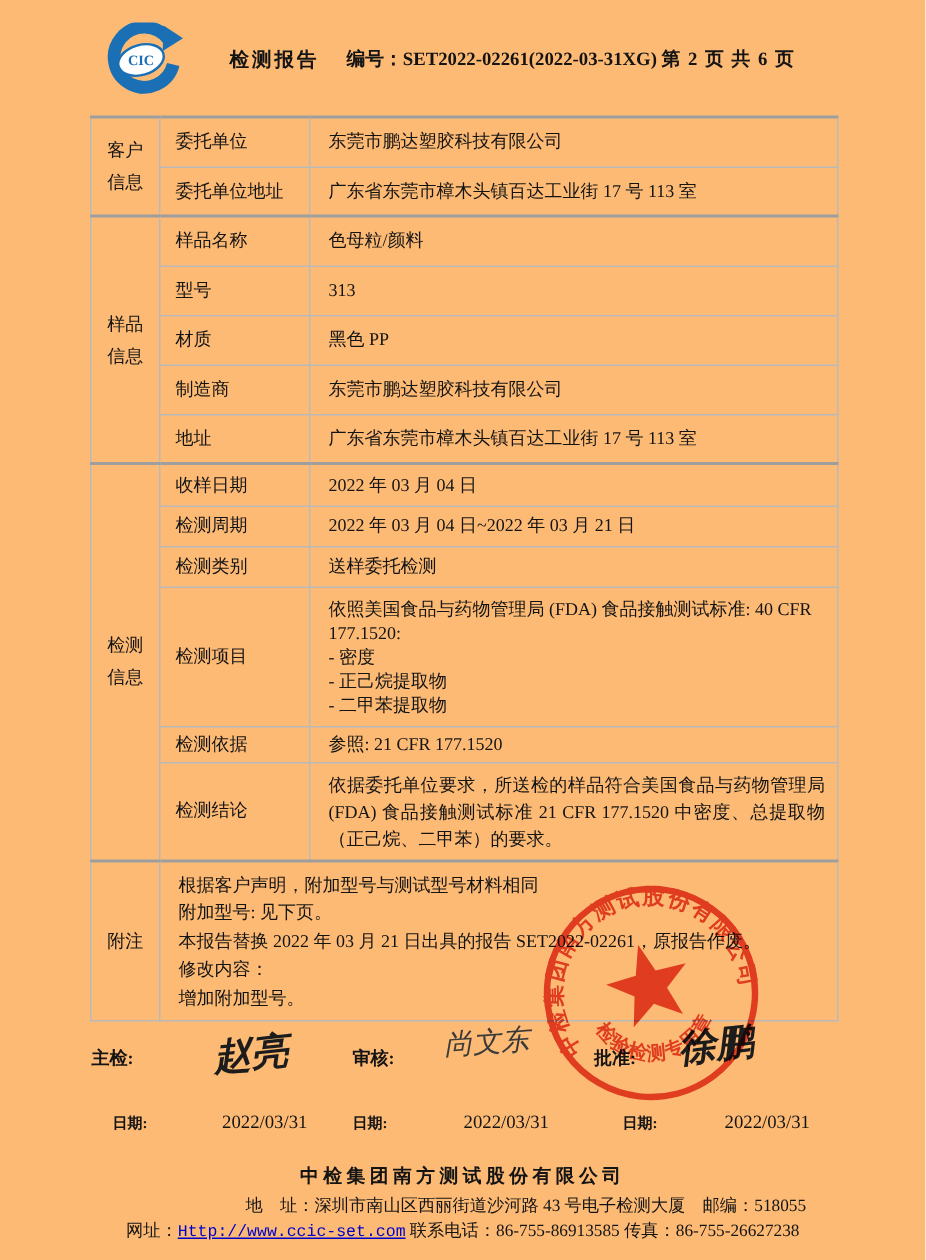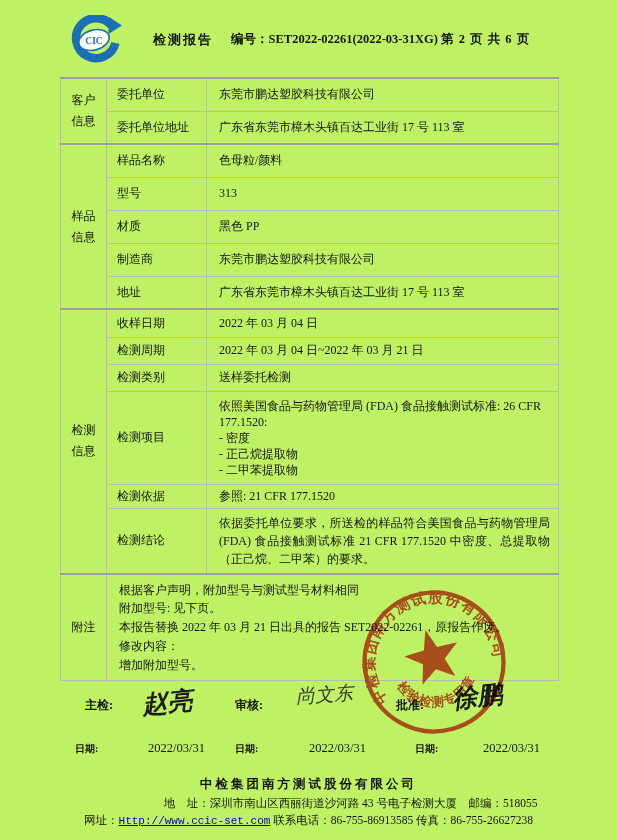--- a/index.html
+++ b/index.html
@@ -2,21 +2,21 @@
 <html><head>
 <meta charset="utf-8">
 <style>
   * { box-sizing: border-box; margin: 0; padding: 0; }
   html,body { background:#ffffff; }
   body {
     width:617px; height:840px; position:relative;
     font-family:"Liberation Serif","DejaVu Serif",serif;
     color:#141414;
   }
-  .page { position:absolute; inset:0; width:617px; height:840px; background:#bef264; overflow:hidden; }
+  .page { position:absolute; inset:0; width:617px; height:840px; background:#fdba74; overflow:hidden; }
 
   
   .hdr-logo { position:absolute; left:66px; top:15px; width:56px; height:50px; }
   .hdr-title { position:absolute; left:153px; top:31px; font-size:13px; font-weight:bold; letter-spacing:2px; }
   .hdr-no { position:absolute; left:231px; top:31px; font-size:12.5px; font-weight:bold; }
   .hdr-page { position:absolute; left:441px; top:31px; font-size:12.5px; font-weight:bold; letter-spacing:1px; }
 
   
   table.report {
     position:absolute; left:60px; top:77px; width:498px;
@@ -122,21 +122,21 @@
       <tr class="r27">
         <td class="f-label">检测周期</td>
         <td class="f-value">2022 年 03 月 04 日~2022 年 03 月 21 日</td>
       </tr>
       <tr class="r27">
         <td class="f-label">检测类别</td>
         <td class="f-value">送样委托检测</td>
       </tr>
       <tr>
         <td class="f-label">检测项目</td>
-        <td class="f-value multiline">依照美国食品与药物管理局 (FDA) 食品接触测试标准: 26 CFR
+        <td class="f-value multiline">依照美国食品与药物管理局 (FDA) 食品接触测试标准: 40 CFR
 177.1520:
 - 密度
 - 正己烷提取物
 - 二甲苯提取物</td>
       </tr>
       <tr class="r24">
         <td class="f-label">检测依据</td>
         <td class="f-value">参照: 21 CFR 177.1520</td>
       </tr>
       <tr>
@@ -150,21 +150,21 @@
         <td class="sec-label"><span>附注</span></td>
         <td class="f-value notes-cell" colspan="2">根据客户声明，附加型号与测试型号材料相同
 附加型号: 见下页。
 本报告替换 2022 年 03 月 21 日出具的报告 SET2022-02261，原报告作废。
 修改内容：
 增加附加型号。</td>
       </tr>
     </tbody>
   </table>
 
-  <div class="sig-label" style="left:85px; top:697px;text-align:right;">主检:</div>
+  <div class="sig-label" style="left:61px; top:697px;text-align:right;">主检:</div>
   <div class="sig-name" style="left:142px; top:686px; transform:rotate(-6deg);">赵亮</div>
 
   <div class="sig-label" style="left:235px; top:697px;">审核:</div>
   <div class="sig-name" style="left:296px; top:682px; font-size:19px; font-weight:normal; color:#3a3a3a; transform:rotate(-4deg);">尚文东</div>
 
   <div class="sig-label" style="left:396px; top:697px;">批准:</div>
   <div class="sig-name" style="left:452px; top:680px; transform:rotate(-7deg);">徐鹏</div>
 
   <div class="date-label" style="left:75px; top:742px;">日期:</div>
   <div class="date-value" style="left:148px; top:741px;">2022/03/31</div>

